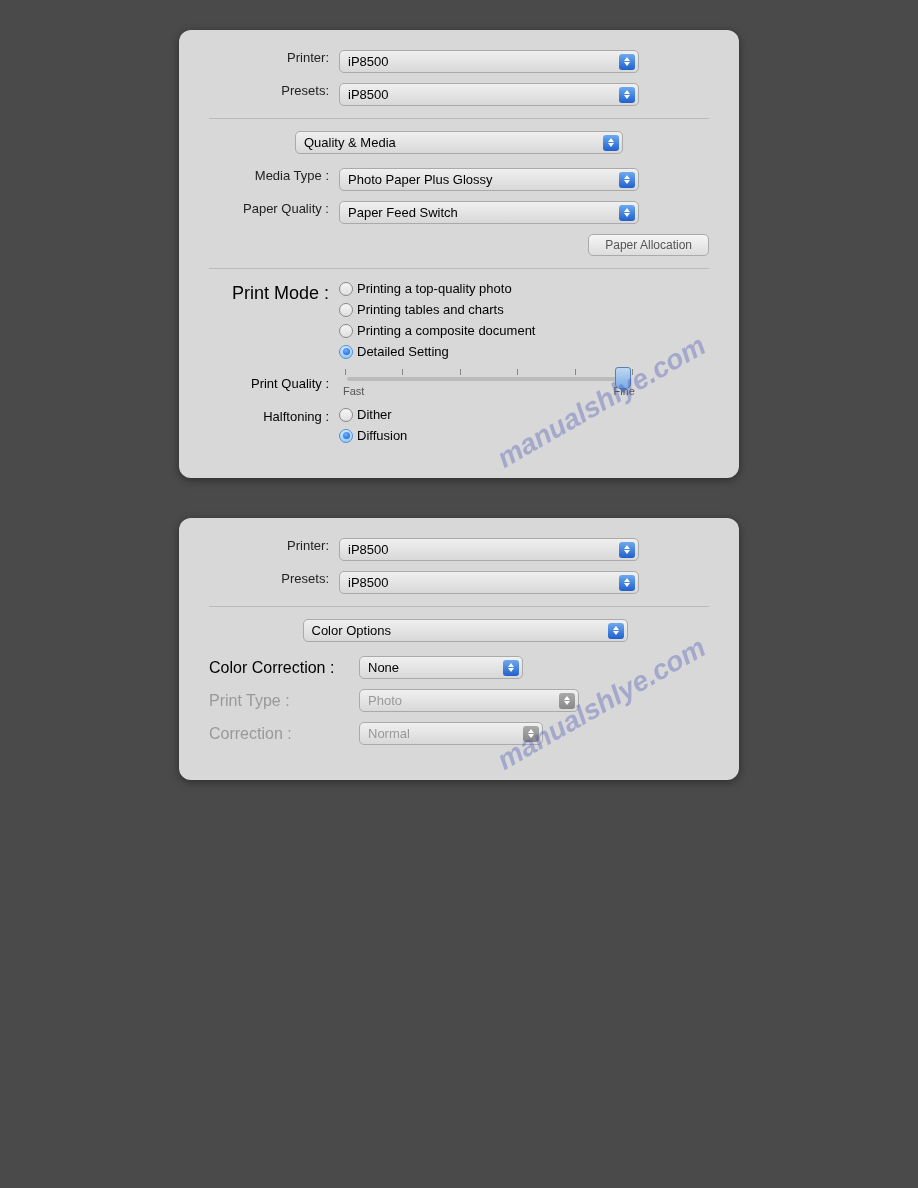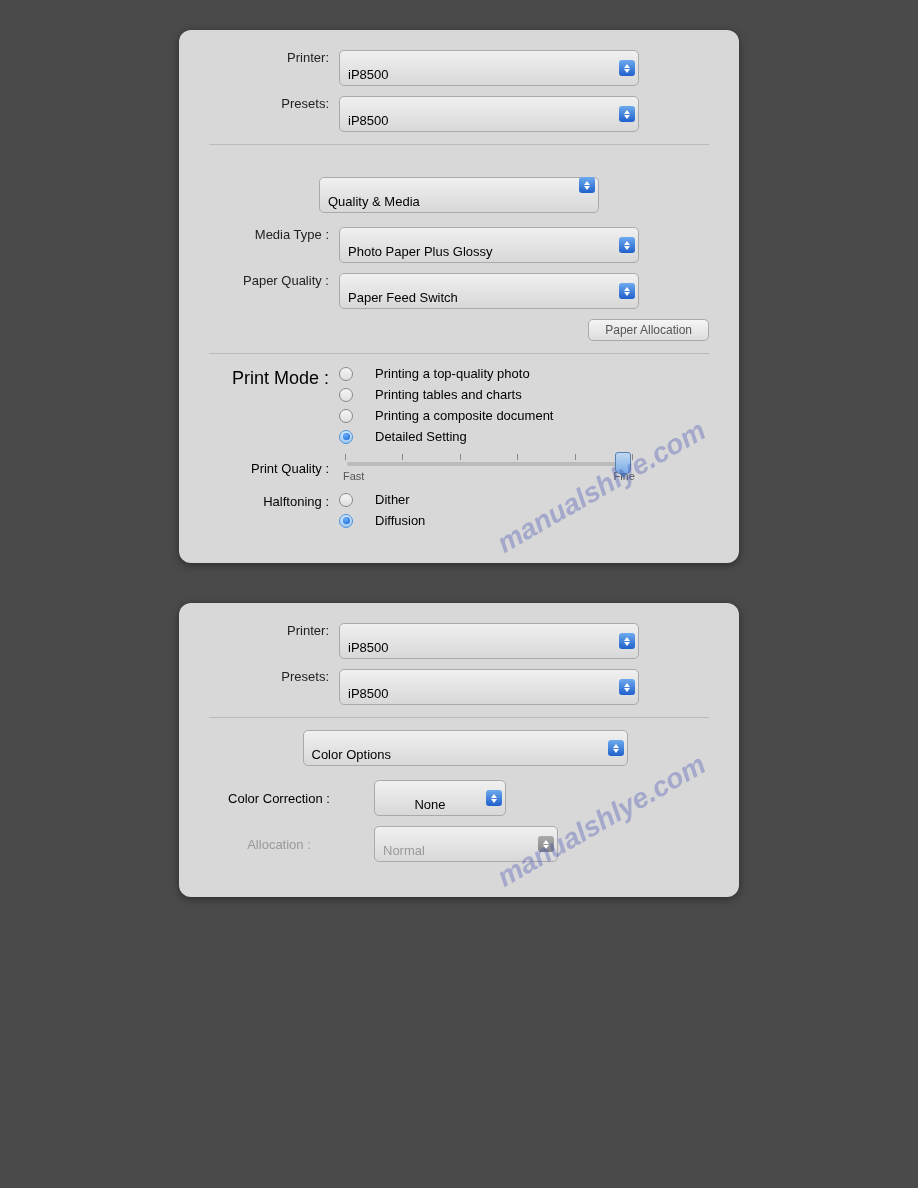--- a/index.html
+++ b/index.html
@@ -44,21 +44,21 @@
       position: relative;
       display: inline-block;
     }
 
     .mac-select {
       appearance: none;
       -webkit-appearance: none;
       background: linear-gradient(to bottom, #f0f0f0, #d8d8d8);
       border: 1px solid #aaa;
       border-radius: 5px;
-      padding: 16px 28px 3px 8px;
+      padding: 3px 28px 3px 8px;
       font-size: 13px;
       cursor: pointer;
       outline: none;
     }
 
     .select-arrow {
       position: absolute;
       right: 4px;
       top: 50%;
       transform: translateY(-50%);
@@ -119,21 +119,21 @@
 
     .radio-group {
       display: flex;
       flex-direction: column;
       gap: 6px;
     }
 
     .radio-item {
       display: flex;
       align-items: center;
-      gap: 22px;
+      gap: 4px;
       cursor: pointer;
     }
 
     .radio-circle {
       width: 14px;
       height: 14px;
       border-radius: 50%;
       border: 1px solid #888;
       background: linear-gradient(to bottom, #f5f5f5, #e0e0e0);
       display: flex;
@@ -274,24 +274,24 @@
     }
 
     
     .color-correction-row {
       display: flex;
       align-items: center;
       margin-bottom: 10px;
     }
 
     .color-label {
-      text-align: center;
+      text-align: left;
       min-width: 140px;
-      margin-right: 25px;
-      font-size: 13px;
+      margin-right: 10px;
+      font-size: 16px;
     }
 
     .grayed {
       color: #999;
     }
   </style>
 </head>
 <body>
 
 <div class="panel" style="position:relative; overflow:hidden;">
@@ -319,21 +319,21 @@
         <div class="arrow-up"></div>
         <div class="arrow-down"></div>
       </div>
     </div>
   </div>
 
   <hr class="panel-divider">
 
   <div class="section-select-row">
     <div class="select-wrapper">
-      <select class="mac-select" style="width:280px;margin-top:20px;">
+      <select class="mac-select" style="width:328px;">
         <option>Quality &amp; Media</option>
       </select>
       <div class="select-arrow">
         <div class="arrow-up"></div>
         <div class="arrow-down"></div>
       </div>
     </div>
   </div>
 
   <div class="row">
@@ -470,33 +470,45 @@
       <div class="select-arrow">
         <div class="arrow-up"></div>
         <div class="arrow-down"></div>
       </div>
     </div>
   </div>
 
   <div class="color-correction-row">
     <span class="color-label">Color Correction :</span>
     <div class="select-wrapper">
-      <select class="mac-select" style="width:132px;text-align:center;">
+      <select class="mac-select" style="width:164px;">
         <option>None</option>
       </select>
       <div class="select-arrow">
         <div class="arrow-up"></div>
         <div class="arrow-down"></div>
       </div>
     </div>
   </div>
 
-
   <div class="color-correction-row">
-    <span class="color-label grayed">Allocation :</span>
+    <span class="color-label grayed">Print Type :</span>
+    <div class="select-wrapper">
+      <select class="mac-select" style="width:220px; color: #999;">
+        <option>Photo</option>
+      </select>
+      <div class="select-arrow" style="background: linear-gradient(to bottom, #aaa, #888);">
+        <div class="arrow-up"></div>
+        <div class="arrow-down"></div>
+      </div>
+    </div>
+  </div>
+
+  <div class="color-correction-row">
+    <span class="color-label grayed">Correction :</span>
     <div class="select-wrapper">
       <select class="mac-select" style="width:184px; color:#999;">
         <option>Normal</option>
       </select>
       <div class="select-arrow" style="background: linear-gradient(to bottom, #aaa, #888);">
         <div class="arrow-up"></div>
         <div class="arrow-down"></div>
       </div>
     </div>
   </div>

